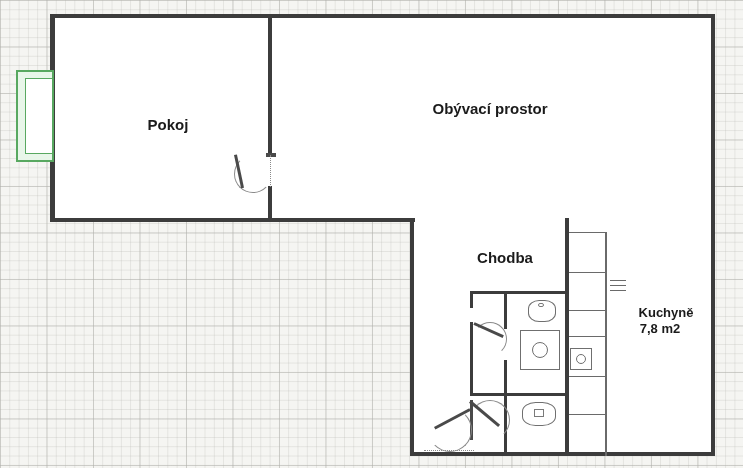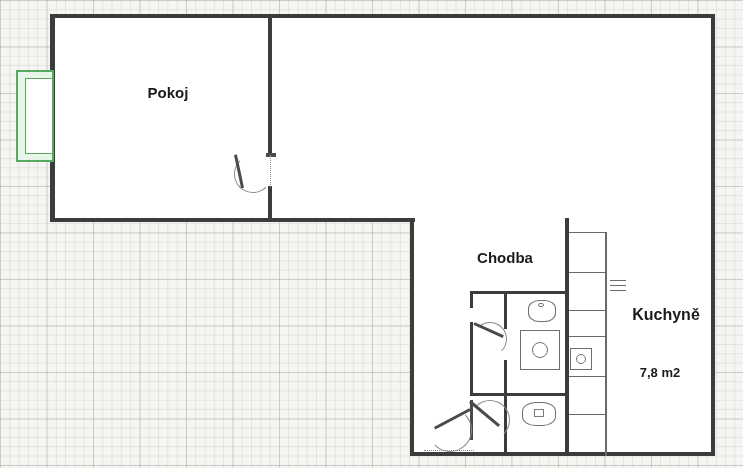--- a/index.html
+++ b/index.html
@@ -36,22 +36,22 @@
     position: absolute;
     text-align: center;
     color: #1b1b1b;
     font-weight: bold;
     line-height: 1.25;
     white-space: nowrap;
     pointer-events: none;
   }
   .label .name { font-size: 15px; }
   .label .area { font-size: 14px; }
-  .label.small .name { font-size: 16px; margin-left: 12px; }
-  .label.small .area { font-size: 13px; margin-top: 40px; }
+  .label.small .name { font-size: 13px; margin-left: 12px; }
+  .label.small .area { font-size: 13px; }
 
   .seg {
     position: absolute;
     background: #3c3c3c;
   }
   .thin {
     position: absolute;
     background: #6a6a6a;
   }
   .door-arc {
@@ -174,25 +174,26 @@
   <div class="thin" style="left:605px; top:232px; width:2px; height:224px;"></div>
   <div class="thin" style="left:569px; top:272px; width:37px; height:1px;"></div>
   <div class="thin" style="left:569px; top:310px; width:37px; height:1px;"></div>
   <div class="thin" style="left:569px; top:336px; width:37px; height:1px;"></div>
   <div class="thin" style="left:569px; top:376px; width:37px; height:1px;"></div>
   <div class="thin" style="left:569px; top:414px; width:37px; height:1px;"></div>
   <div class="thin" style="left:610px; top:280px; width:16px; height:1px;"></div>
   <div class="thin" style="left:610px; top:285px; width:16px; height:1px;"></div>
   <div class="thin" style="left:610px; top:290px; width:16px; height:1px;"></div>
 
-  <div class="label" style="left:108px; top:84px; width:120px;">
+  <div class="label" style="left:108px; top:116px; width:120px;">
     <div class="name">Pokoj</div>
   </div>
 
   <div class="label" style="left:380px; top:100px; width:220px;">
+    <div class="name">Obývací prostor</div>
   </div>
 
   <div class="label" style="left:440px; top:249px; width:130px;">
     <div class="name">Chodba</div>
     <div class="area"></div>
   </div>
 
   <div class="label small" style="left:608px; top:305px; width:104px;">
     <div class="name">Kuchyně</div>
     <div class="area">7,8 m2</div>

